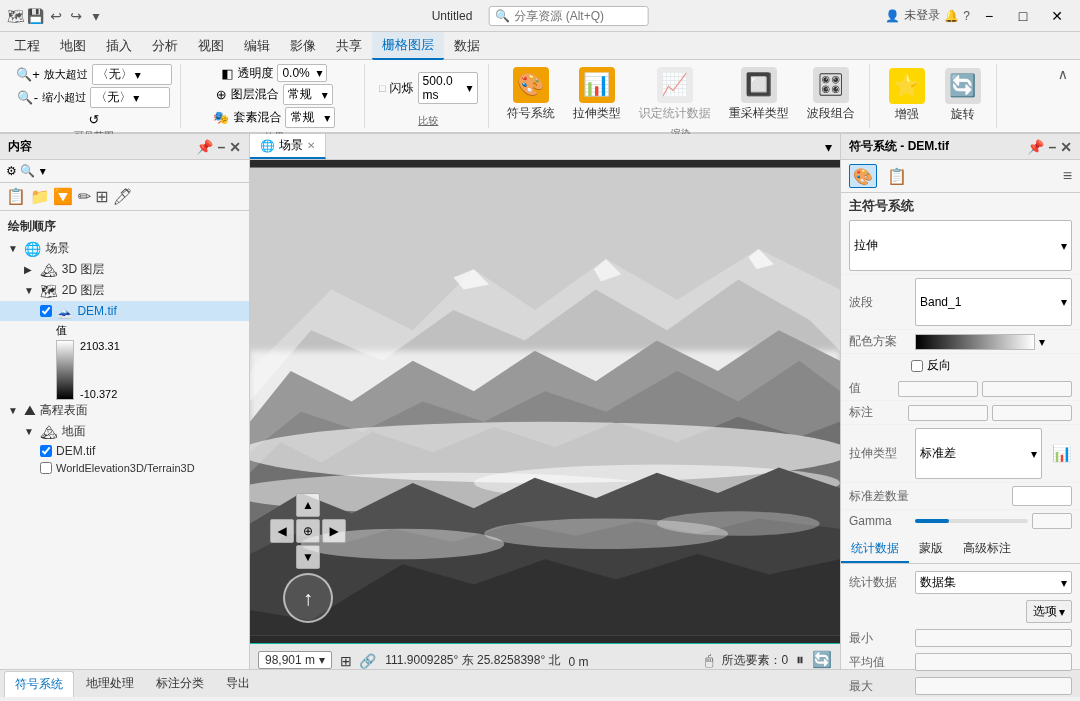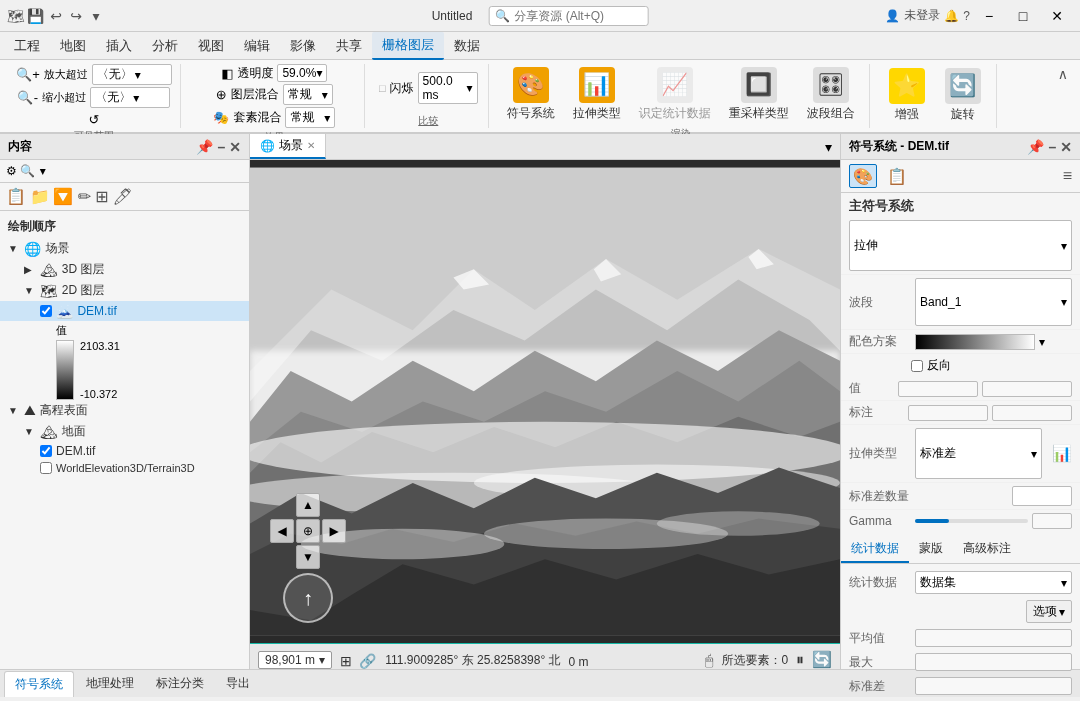--- a/index.html
+++ b/index.html
@@ -535,21 +535,21 @@
       </div>
       <div class="ribbon-group-label">可见范围</div>
     </div>
 
     <div class="ribbon-group" style="min-width:180px;">
       <div class="ribbon-group-content" style="flex-direction:column; gap:2px; width:100%;">
         <div style="display:flex;align-items:center;gap:4px;">
           <span style="font-size:13px;">◧</span>
           <span>透明度</span>
           <div style="border:1px solid #bbb;border-radius:2px;background:white;padding:1px 4px;width:50px;font-size:11px;display:flex;align-items:center;justify-content:space-between;">
-            <span>59.0%</span>
+            <span>0.0%</span>
             <span>▾</span>
           </div>
         </div>
         <div style="display:flex;align-items:center;gap:4px;">
           <span style="font-size:13px;">⊕</span>
           <span>图层混合</span>
           <div style="border:1px solid #bbb;border-radius:2px;background:white;padding:1px 4px;width:50px;font-size:11px;display:flex;align-items:center;justify-content:space-between;">
             <span>常规</span>
             <span>▾</span>
           </div>
@@ -890,20 +890,24 @@
         </div>
       </div>
 
       <div class="stats-row" style="justify-content:flex-end;">
         <div class="select-btn">
           <span>选项</span>
           <span>▾</span>
         </div>
       </div>
 
+      <div class="stats-row">
+        <span class="stats-label">最小</span>
+        <input class="stats-value-input" type="text" style="">
+      </div>
 
       <div class="stats-row">
         <span class="stats-label">平均值</span>
         <input class="stats-value-input" type="text" style="">
       </div>
 
       <div class="stats-row">
         <span class="stats-label">最大</span>
         <input class="stats-value-input" type="text" style="">
       </div>

